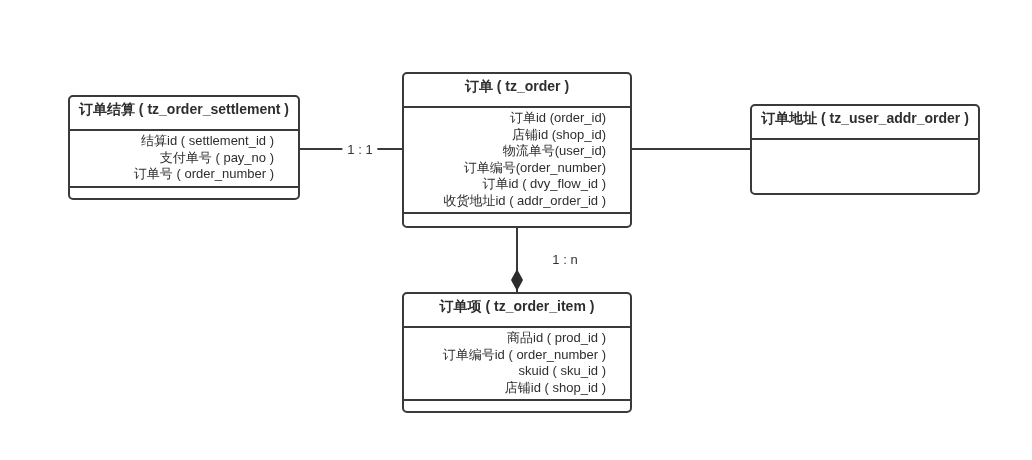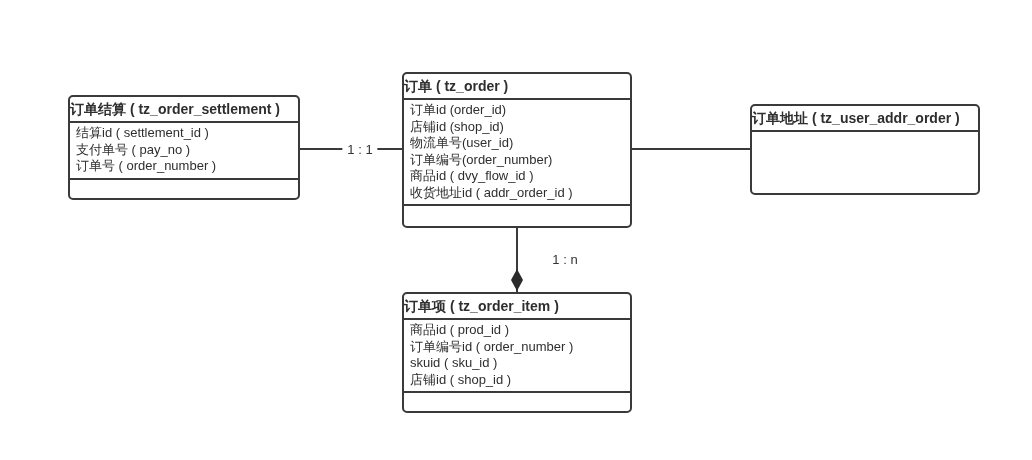--- a/index.html
+++ b/index.html
@@ -20,33 +20,34 @@
     box-sizing: border-box;
     border: 2px solid #3a3a3a;
     border-radius: 5px;
     background: #ffffff;
     display: flex;
     flex-direction: column;
     color: #2e2e2e;
   }
   .entity-title {
     flex: 0 0 auto;
-    height: 24px;
+    height: 32px;
     line-height: 24px;
-    text-align: left;
+    text-align: center;
     font-weight: bold;
     font-size: 14px;
     white-space: nowrap;
     overflow: hidden;
   }
   .entity-fields {
     flex: 0 0 auto;
     border-top: 2px solid #3a3a3a;
     padding: 2px 24px 3px 6px;
     font-size: 13px;
+    text-align: right;
   }
   .field {
     line-height: 16.5px;
     white-space: nowrap;
   }
   .entity-empty {
     flex: 1 1 auto;
     border-top: 2px solid #3a3a3a;
   }
   .e-settlement { left: 68px;  top: 95px;  width: 232px; height: 105px; }
@@ -91,21 +92,21 @@
     <div class="entity-empty"></div>
   </div>
 
   <div class="entity e-order">
     <div class="entity-title">订单 ( tz_order )</div>
     <div class="entity-fields">
       <div class="field">订单id (order_id)</div>
       <div class="field">店铺id (shop_id)</div>
       <div class="field">物流单号(user_id)</div>
       <div class="field">订单编号(order_number)</div>
-      <div class="field">商品id ( dvy_flow_id )</div>
+      <div class="field">订单id ( dvy_flow_id )</div>
       <div class="field">收货地址id ( addr_order_id )</div>
     </div>
     <div class="entity-empty"></div>
   </div>
 
   <div class="entity e-addr">
     <div class="entity-title">订单地址 ( tz_user_addr_order )</div>
     <div class="entity-empty"></div>
   </div>
 

